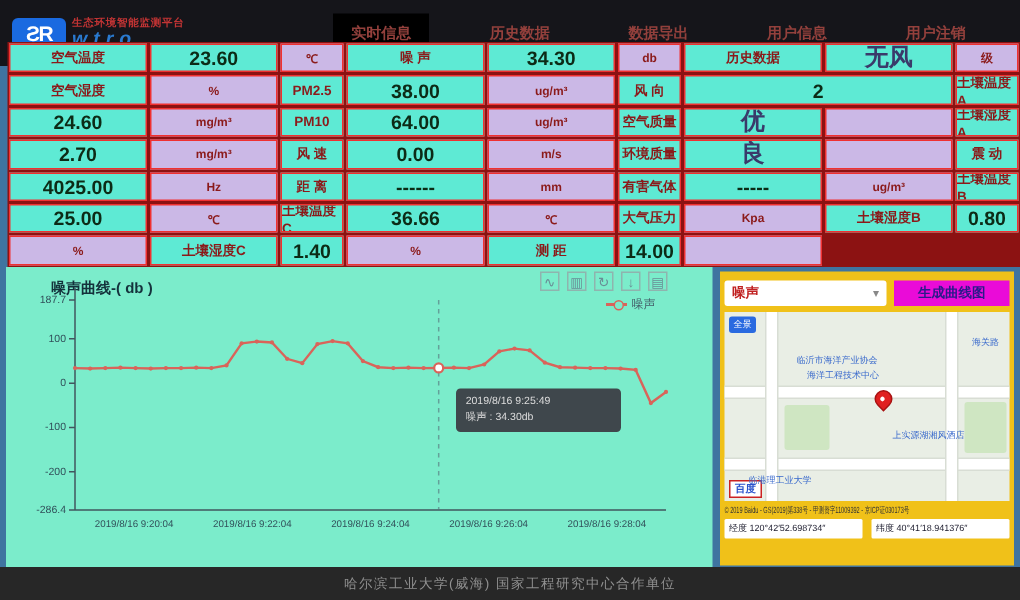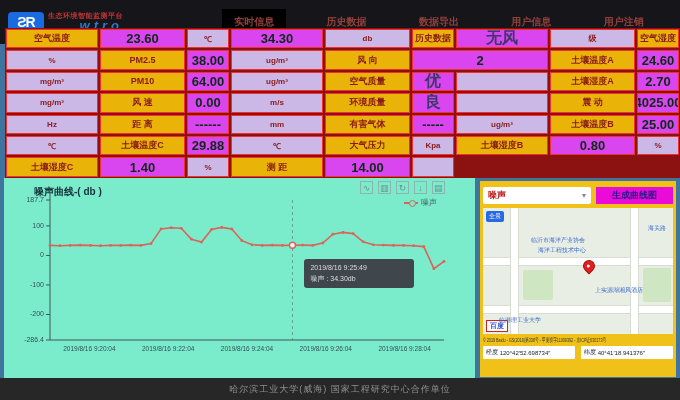--- a/index.html
+++ b/index.html
@@ -1,39 +1,39 @@
 <!DOCTYPE html>
 <html><head>
 <meta charset="utf-8">
 <style>
   html,body{margin:0;padding:0;background:#222;}
   .app{position:relative;width:680px;height:400px;background:#3f74a0;overflow:hidden;
        font-family:"Liberation Sans",sans-serif;}
   
   .header{position:absolute;top:0;left:0;width:680px;height:44px;background:#15151a;
-          display:flex;align-items:center;text-align:right;}
+          display:flex;align-items:center;}
   .logo-wrap{display:flex;align-items:center;margin-left:8px;width:200px;}
   .logo-box{width:36px;height:21px;background:#1a6ae0;border-radius:4px;color:#fff;
             font-weight:bold;font-size:14px;display:flex;align-items:center;justify-content:center;
             letter-spacing:-1px;}
   .logo-right{margin-left:4px;line-height:1;}
   .logo-cn{color:#c23434;font-size:7px;font-weight:bold;letter-spacing:.5px;}
   .logo-en{color:#2a7ad0;font-size:13px;font-weight:bold;font-style:italic;letter-spacing:4px;}
   .datetime{color:#5a4cd8;font-size:10px;font-weight:bold;width:150px;}
   .nav{display:flex;flex:1;justify-content:space-around;padding-right:10px;}
   .nav-btn{color:#93403c;font-size:10px;font-weight:bold;padding:6px 12px;cursor:pointer;}
   .nav-btn.active{background:#000;}
   
   .data-grid{position:absolute;top:28px;left:5px;width:675px;height:150px;background:#8c1212;
              display:grid;grid-template-columns:94px 87px 44px 94px 87px 44px 94px 87px 44px;
              grid-auto-rows:21.4px;}
   .cell{margin:1px;border:1px solid #f03030;display:flex;align-items:center;justify-content:center;
         overflow:hidden;}
-  .c-label{background:#eab308;color:#8b1a1a;font-weight:bold;font-size:9px;}
-  .c-value{background:#d946ef;color:#0c2b16;font-size:13px;font-weight:bold;}
+  .c-label{background:#5eead4;color:#8b1a1a;font-weight:bold;font-size:9px;}
+  .c-value{background:#5eead4;color:#0c2b16;font-size:13px;font-weight:bold;}
   .c-value.c-text{font-size:16px;color:#3a3a6a;}
   .c-unit{background:#cbb8e6;color:#8b1a1a;font-weight:bold;font-size:8px;}
   
   .chart-panel{position:absolute;top:178px;left:4px;width:471px;height:232px;background:#7beccb;}
   .chart-title{position:absolute;top:7px;left:30px;color:#14323c;font-size:10px;font-weight:bold;}
   .toolbox{position:absolute;top:3px;right:30px;display:flex;gap:5px;}
   .tool-icon{color:#6a8e96;font-size:9px;border:1px solid #8fb4ae;width:11px;height:11px;
              display:flex;align-items:center;justify-content:center;cursor:pointer;}
   .legend{position:absolute;top:19px;right:38px;display:flex;align-items:center;gap:3px;cursor:pointer;}
   .legend-marker{width:14px;height:2px;background:#d9645a;position:relative;}
@@ -93,20 +93,21 @@
         <div class="nav-btn">数据导出</div>
         <div class="nav-btn">用户信息</div>
         <div class="nav-btn">用户注销</div>
       </div>
   </div>
 
   <div class="data-grid">
       <div class="cell c-label">空气温度</div>
       <div class="cell c-value">23.60</div>
       <div class="cell c-unit">℃</div>
+      <div class="cell c-label">噪  声</div>
       <div class="cell c-value">34.30</div>
       <div class="cell c-unit">db</div>
       <div class="cell c-label">历史数据</div>
       <div class="cell c-value c-text">无风</div>
       <div class="cell c-unit">级</div>
       <div class="cell c-label">空气湿度</div>
       <div class="cell c-unit">%</div>
       <div class="cell c-label">PM2.5</div>
       <div class="cell c-value">38.00</div>
       <div class="cell c-unit">ug/m³</div>
@@ -136,21 +137,21 @@
       <div class="cell c-label">距  离</div>
       <div class="cell c-value">------</div>
       <div class="cell c-unit">mm</div>
       <div class="cell c-label">有害气体</div>
       <div class="cell c-value">-----</div>
       <div class="cell c-unit">ug/m³</div>
       <div class="cell c-label">土壤温度B</div>
       <div class="cell c-value">25.00</div>
       <div class="cell c-unit">℃</div>
       <div class="cell c-label">土壤温度C</div>
-      <div class="cell c-value">29.88</div>
+      <div class="cell c-value">36.66</div>
       <div class="cell c-unit">℃</div>
       <div class="cell c-label">大气压力</div>
       <div class="cell c-unit">Kpa</div>
       <div class="cell c-label">土壤湿度B</div>
       <div class="cell c-value">0.80</div>
       <div class="cell c-unit">%</div>
       <div class="cell c-label">土壤湿度C</div>
       <div class="cell c-value">1.40</div>
       <div class="cell c-unit">%</div>
       <div class="cell c-label">测  距</div>

